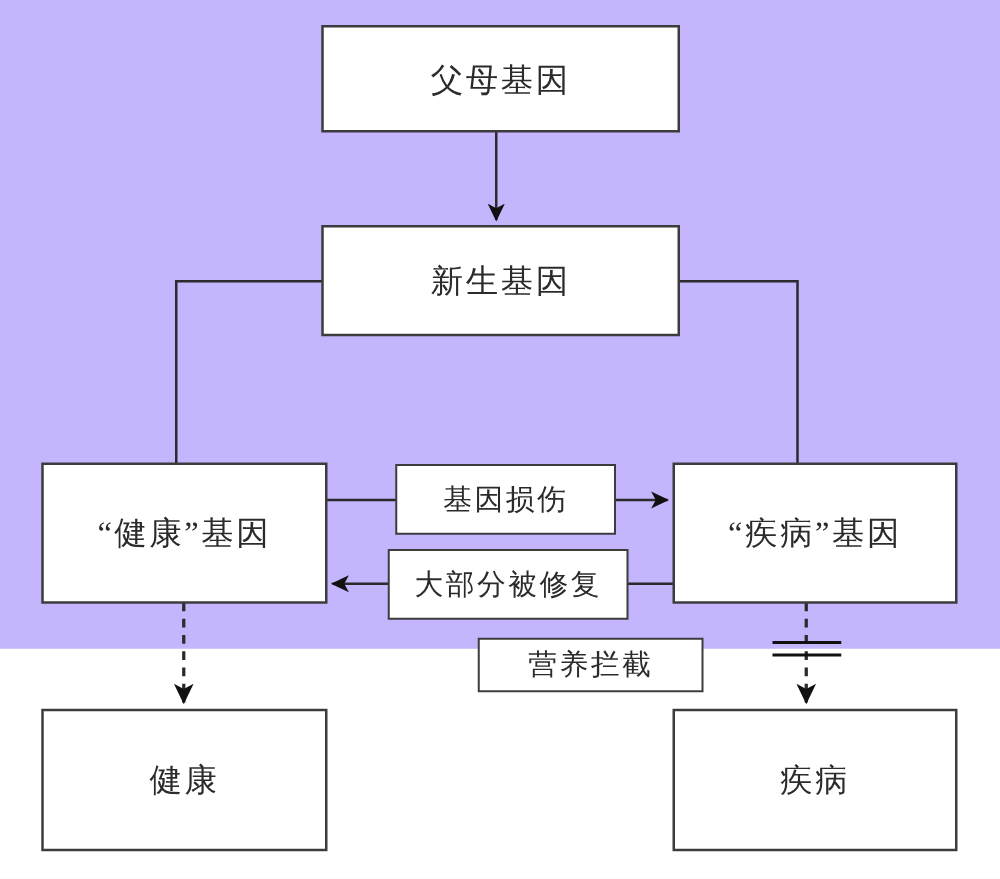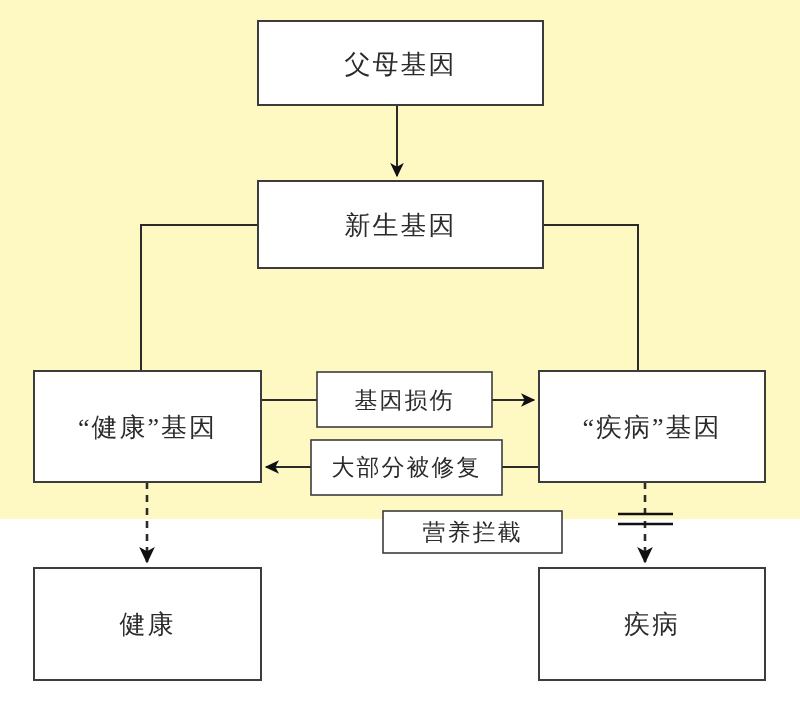--- a/index.html
+++ b/index.html
@@ -10,21 +10,21 @@
   body {
     width: 800px;
     height: 703px;
     font-family: "Liberation Serif", "DejaVu Serif", serif;
     overflow: hidden;
   }
   #diagram-root {
     position: relative;
     width: 800px;
     height: 519px;
-    background: #fef9c3;
+    background: #c4b5fd;
   }
   svg#flowchart {
     position: absolute;
     top: 0;
     left: 0;
     width: 800px;
     height: 703px;
     display: block;
   }
   .node-rect {

